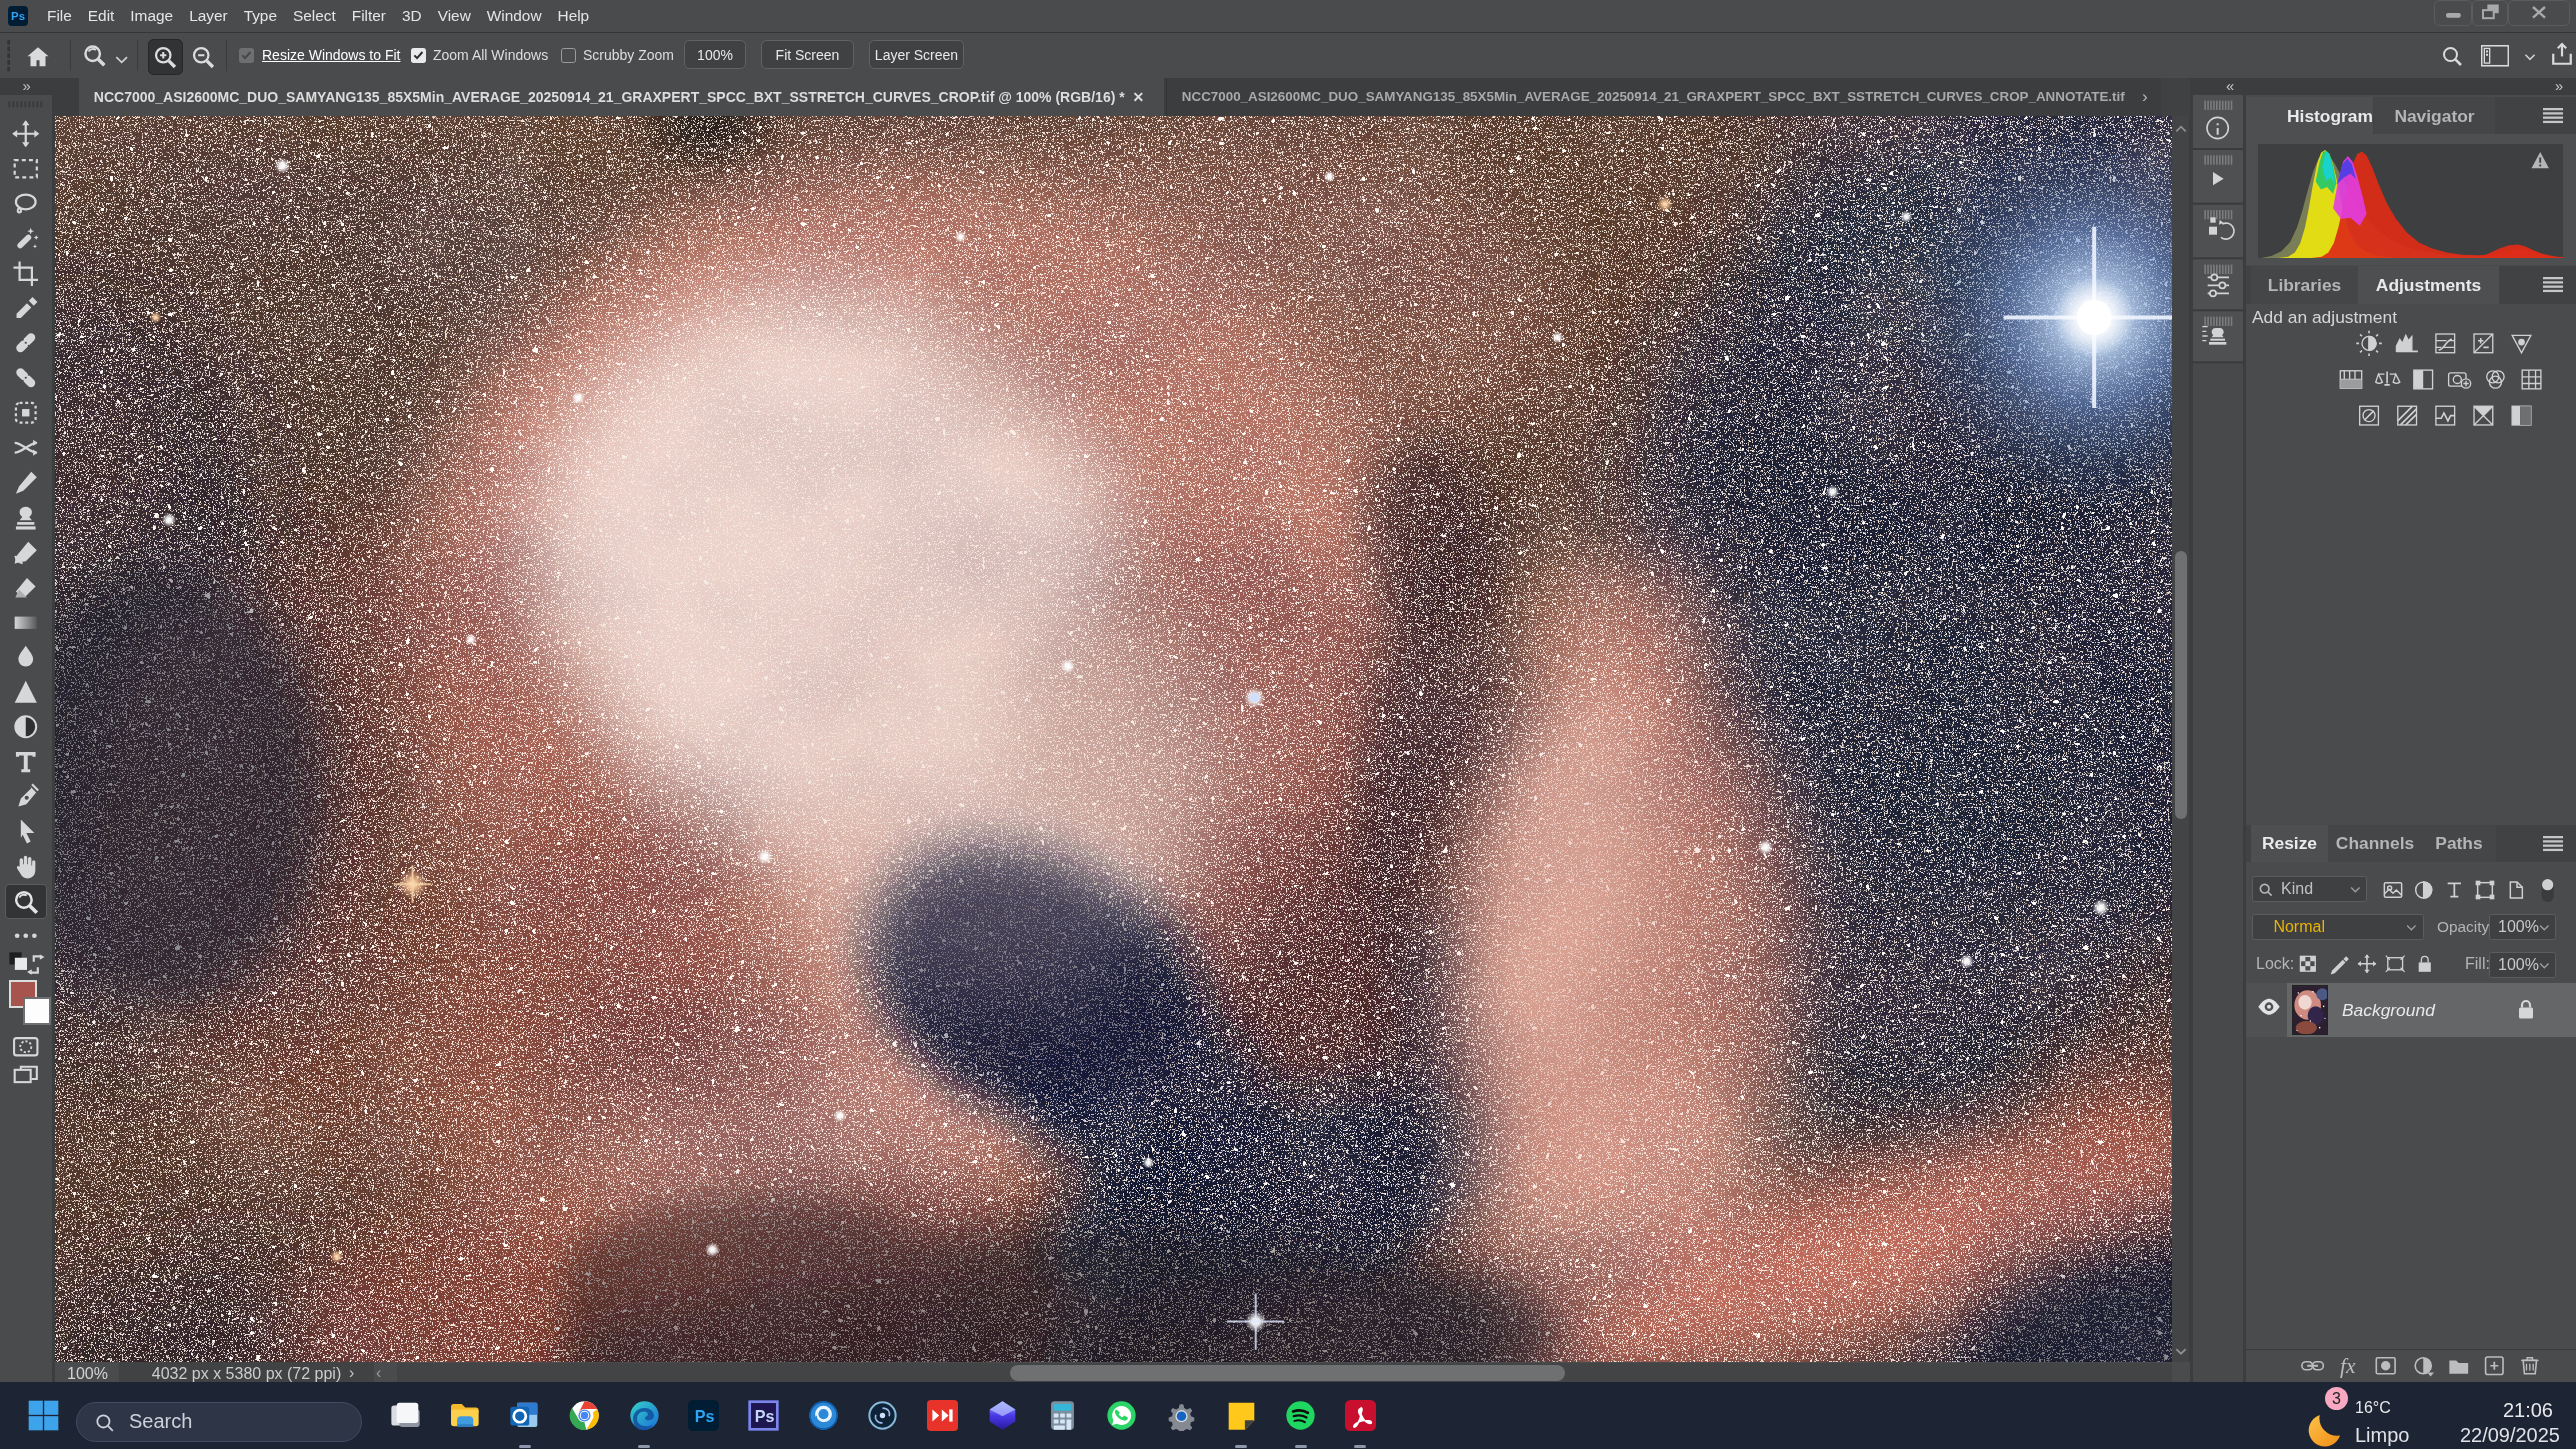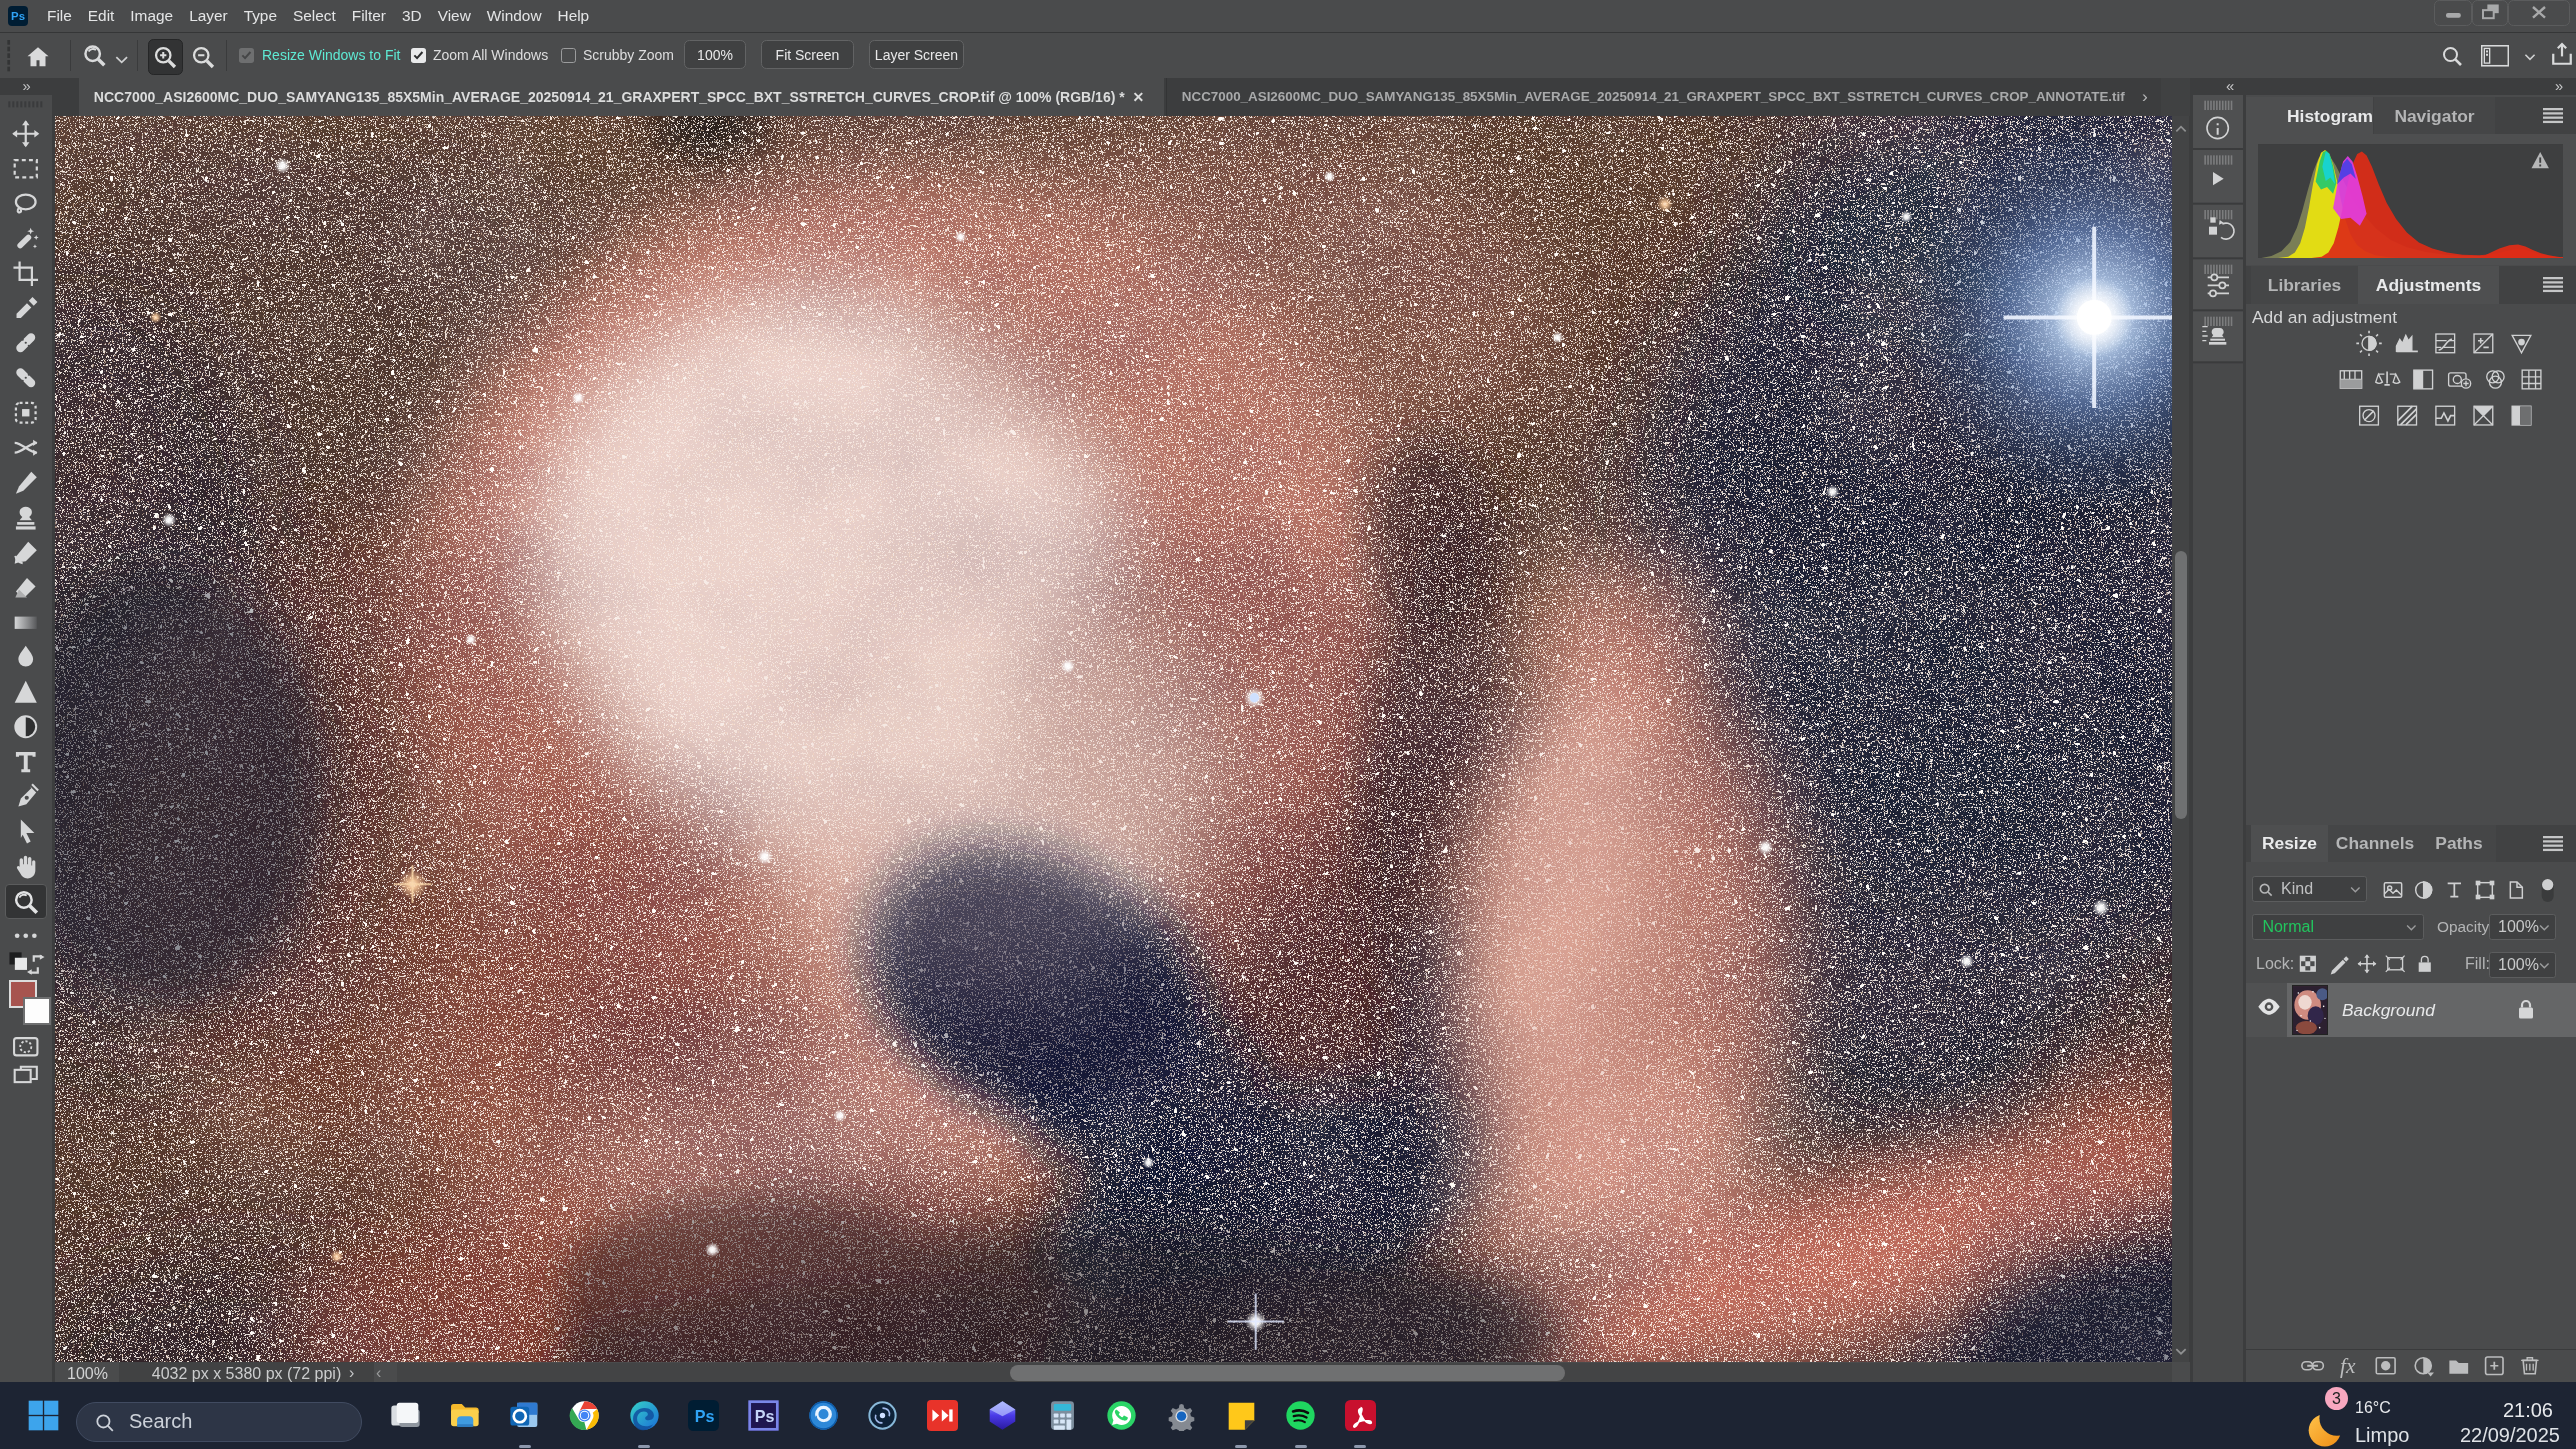--- a/index.html
+++ b/index.html
@@ -102,21 +102,21 @@
       <g fill="none" stroke="#dcdddd" stroke-width="2">
         <circle cx="10" cy="10" r="6.4"></circle>
         <path d="M15 15 L20.4 20.4" stroke-width="3"></path>
         <path d="M7.2 10h5.6" stroke-width="1.8"></path>
       </g>
     </svg>
   <div class="optsep" style="left:226px;"></div>
   <div class="cb" style="left:239px;background:#6e6f70;"><svg width="14.8" height="14.8" viewBox="0 0 22 22">
         <path d="M5 11 l4 4 8-9" stroke="#454647" stroke-width="3" fill="none"></path>
       </svg></div>
-  <div class="opttext" style="left:262px;color:#5eead4;">Resize Windows to Fit</div>
+  <div class="opttext" style="left:262px;color:#ffffff;text-decoration:underline;">Resize Windows to Fit</div>
   <div class="cb" style="left:411px;background:#e9eaeb;"><svg width="14.8" height="14.8" viewBox="0 0 22 22">
         <path d="M5 11 l4 4 8-9" stroke="#2b2c2d" stroke-width="3" fill="none"></path>
       </svg></div>
   <div class="opttext" style="left:433px;">Zoom All Windows</div>
   <div class="cb" style="left:561px;border:1.3px solid #9b9c9d;background:none;"></div>
   <div class="opttext" style="left:583px;">Scrubby Zoom</div>
   <div class="optbtn" style="left:684px;width:62px;line-height:28px;">100%</div>
   <div class="optbtn" style="left:761px;width:93px;line-height:28px;">Fit Screen</div>
   <div class="optbtn" style="left:869px;width:95px;line-height:28px;">Layer Screen</div>
   <svg class="abs" style="left:2440px;top:10.7px;" width="24" height="24" viewBox="0 0 24 24">
@@ -745,21 +745,21 @@
       <g transform="translate(204,18)">
           <path d="M-8 -12h10l8 8v16h-18z"></path>
           <path d="M2 -12v8h8"></path>
         </g>
       <g transform="translate(252,18)">
           <rect x="-9" y="-16" width="18" height="34" rx="9" fill="#3a3b3c" stroke="none"></rect>
           <circle cx="0" cy="-8" r="8.5" fill="#cfd0d1" stroke="none"></circle>
         </g>
     </g>
   </svg>
-  <div class="abs" style="left:62px;top:836px;width:172px;height:25.5px;background:#3f4041;border:0.7px solid #5c5d5e;border-radius:2.7px;color:#22c55e;font-size:16px;line-height:24px;">
+  <div class="abs" style="left:62px;top:836px;width:172px;height:25.5px;background:#3f4041;border:0.7px solid #5c5d5e;border-radius:2.7px;color:#eab308;font-size:16px;line-height:24px;padding-left:11px;">
     <span style="margin-left:9.4px;">Normal</span>
     <svg style="position:absolute;right:6.7px;top:9.4px;" width="10.7" height="7.4" viewBox="0 0 20 14">
         <path d="M2 3l8 8 8-8" stroke="#9b9c9d" stroke-width="2.6" fill="none"></path>
       </svg>
   </div>
   <div class="abs" style="left:247px;top:836px;height:25.5px;color:#b4b5b6;font-size:15.4px;line-height:25.5px;">Opacity:</div>
   <div class="abs" style="left:299px;top:836px;width:67px;height:25.5px;background:#3f4041;border:0.7px solid #5c5d5e;border-radius:2.7px;color:#c8c9ca;font-size:16px;line-height:24px;">
     <span style="margin-left:8px;">100%</span>
     <svg style="position:absolute;right:5.4px;top:9.4px;" width="10.7" height="7.4" viewBox="0 0 20 14">
         <path d="M2 3l8 8 8-8" stroke="#9b9c9d" stroke-width="2.6" fill="none"></path>

